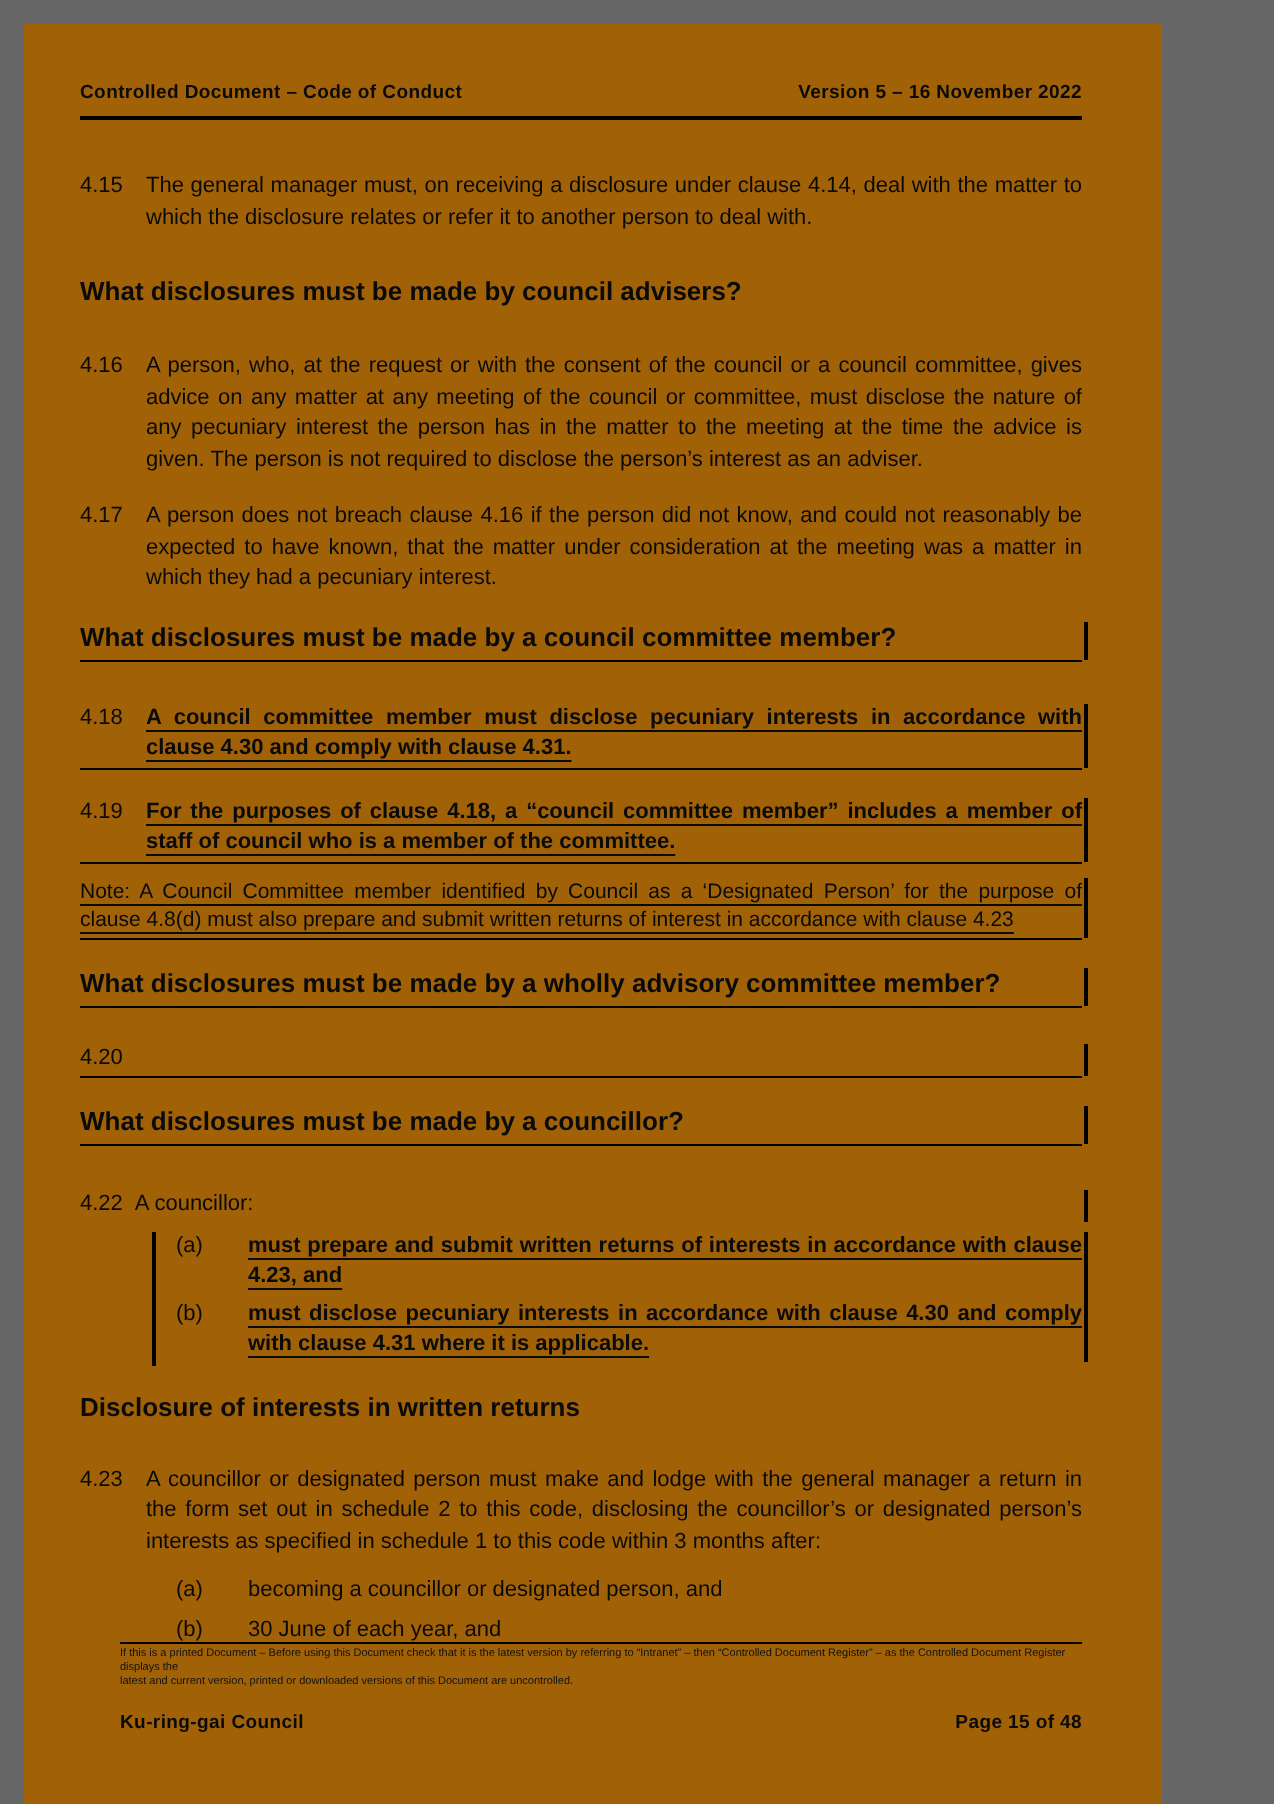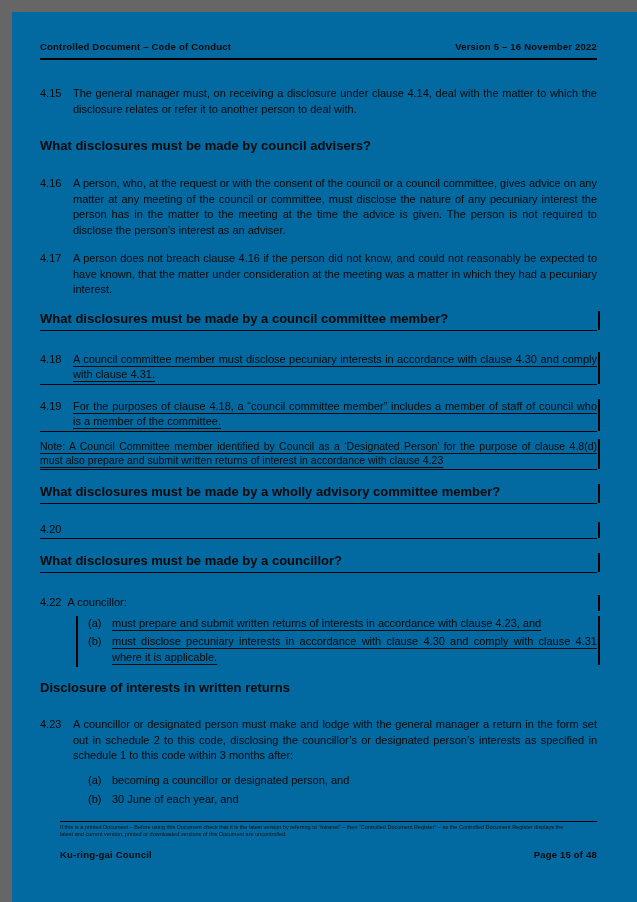--- a/index.html
+++ b/index.html
@@ -4,49 +4,49 @@
 <style>
   html,body{margin:0;padding:0;}
   body{
     width:637px;height:902px;overflow:hidden;
     background:#666666;
     font-family:"Liberation Sans", sans-serif;
     color:#0a0a0a;
     position:relative;
   }
   .page{
-    position:absolute;left:12px;top:12px;width:625px;height:890px;
-    background:#0369a1;
+    position:absolute;left:12px;top:12px;width:569px;height:890px;
+    background:#a16207;
     box-sizing:border-box;
     padding:29px 40px 0 28px;
   }
   
   .hdr{display:flex;justify-content:space-between;font-weight:bold;font-size:9.5px;letter-spacing:.2px;}
   .hdr-rule{border-bottom:2px solid #000;margin-top:6px;}
   
   .clause{display:flex;font-size:11px;line-height:15.5px;position:relative;}
   .clause .num{width:33px;flex-shrink:0;}
   .clause .txt{flex:1;text-align:justify;}
   h2{font-size:13px;font-weight:bold;margin:0;position:relative;line-height:16px;}
   
-  .ins .txt, .ins.txt, .li.ins .litxt{text-decoration:underline;text-underline-offset:2.5px;text-decoration-thickness:1px;}
+  .ins .txt, .ins.txt, .li.ins .litxt{text-decoration:underline;text-underline-offset:2.5px;text-decoration-thickness:1px;font-weight:bold;}
   .blockline{border-bottom:1.5px solid #000;padding-bottom:1px;}
   h2.underlined{border-bottom:1.5px solid #000;padding-bottom:3px;}
   
   .chg::after{content:"";position:absolute;right:-3px;top:0;bottom:0;width:2px;background:#000;}
   h2.chg::after{right:-3px;}
   
   .note{font-size:10.5px;line-height:14.5px;text-align:justify;position:relative;
         text-decoration:underline;text-underline-offset:2.5px;text-decoration-thickness:1px;}
   
   .list{margin-left:48px;position:relative;font-size:11px;line-height:15.5px;}
   .list.lbar::before{content:"";position:absolute;left:-12px;top:0;bottom:-2px;width:1.5px;background:#000;}
   .li{display:flex;margin-bottom:3px;position:relative;}
   .li .lab{width:24px;flex-shrink:0;}
-  .li .litxt{flex:1;text-align:justify;}
+  .li .litxt{flex:1;text-align:justify;margin-left:12px;}
   .intro422{display:flex;font-size:11px;line-height:15.5px;position:relative;}
   .intro422 .num422{margin-right:6px;text-align:center;}
   
   .mt-c415{margin-top:26px;}
   .mt-hadv{margin-top:21px;}
   .mt-c416{margin-top:22px;}
   .mt-c417{margin-top:13px;}
   .mt-hcom{margin-top:13px;}
   .mt-c418{margin-top:21px;}
   .mt-c419{margin-top:14px;}

